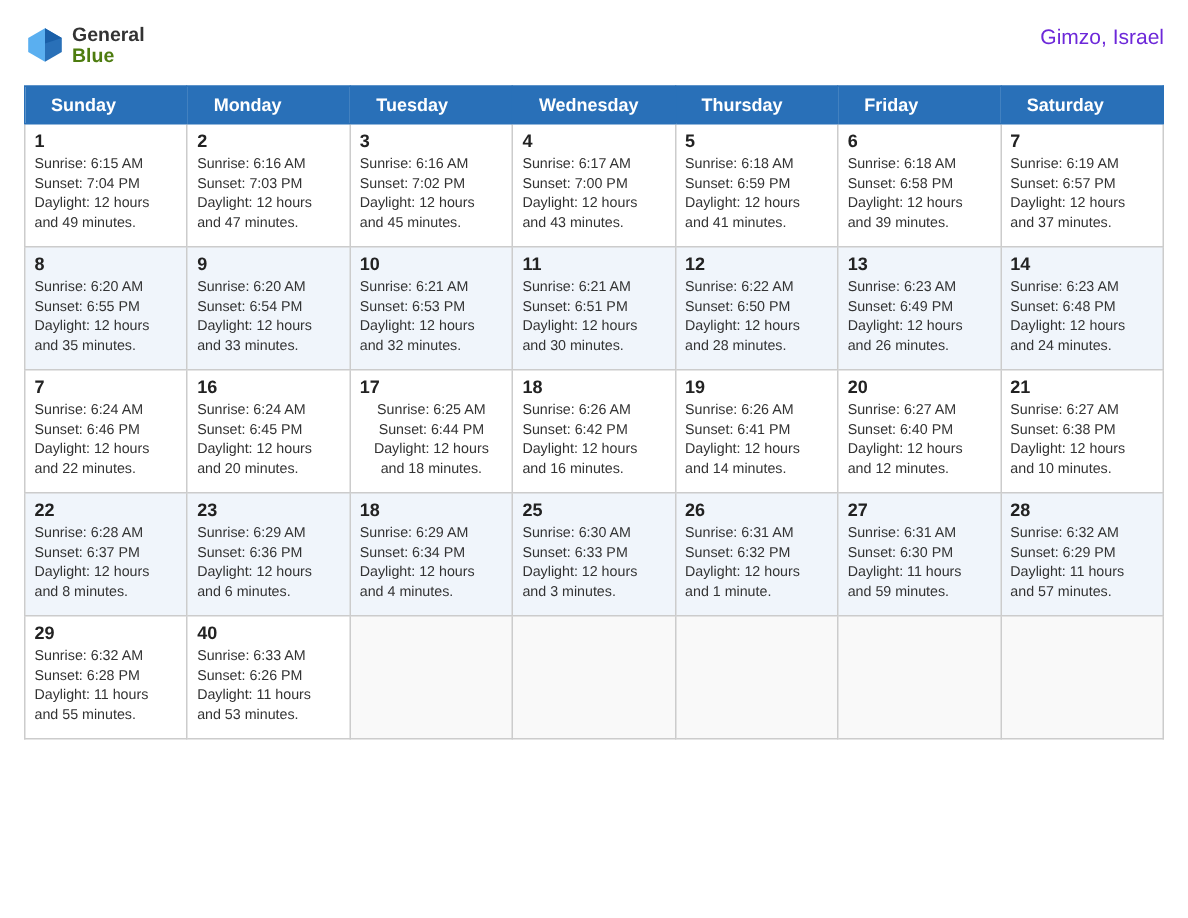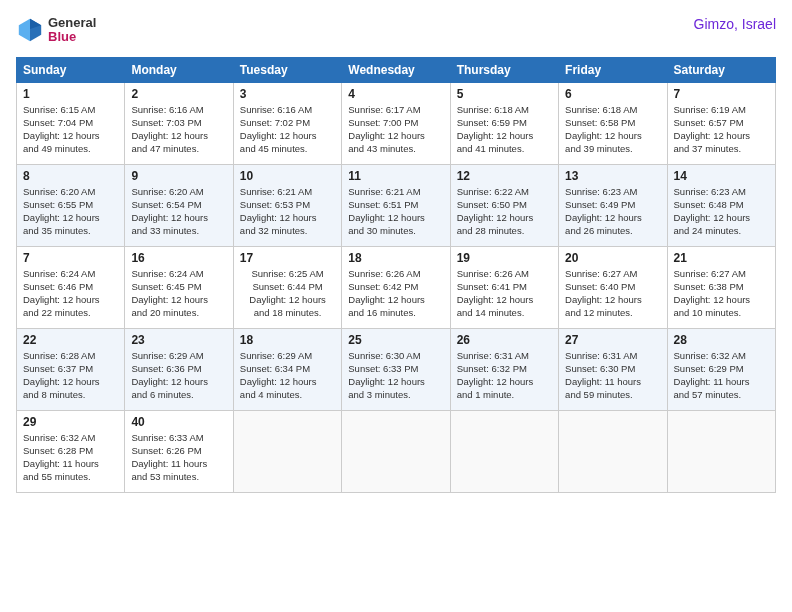--- a/index.html
+++ b/index.html
@@ -28,21 +28,21 @@
       gap: 4px;
     }
     .logo-text {
       display: flex;
       flex-direction: column;
       font-size: 13px;
       font-weight: bold;
       line-height: 1.1;
     }
     .logo-general { color: #333; }
-    .logo-blue { color: #be185d; }
+    .logo-blue { color: #4d7c0f; }
     .logo-icon {
       width: 28px;
       height: 28px;
     }
     .title-block {
       text-align: right;
     }
     .month-title {
       font-size: 32px;
       font-weight: bold;
@@ -53,21 +53,21 @@
       color: #6d28d9;
     }
     .calendar {
       width: 100%;
       border-collapse: collapse;
       font-size: 10px;
     }
     .calendar th {
       background: #2970b8;
       color: #fff;
-      padding: 5px 6px;
+      padding: 5px 17px;
       text-align: left;
       font-size: 12px;
       font-weight: bold;
       border: 1px solid #2970b8;
     }
     .calendar td {
       border: 1px solid #ccc;
       padding: 4px 6px;
       vertical-align: top;
       width: calc(100% / 7);

